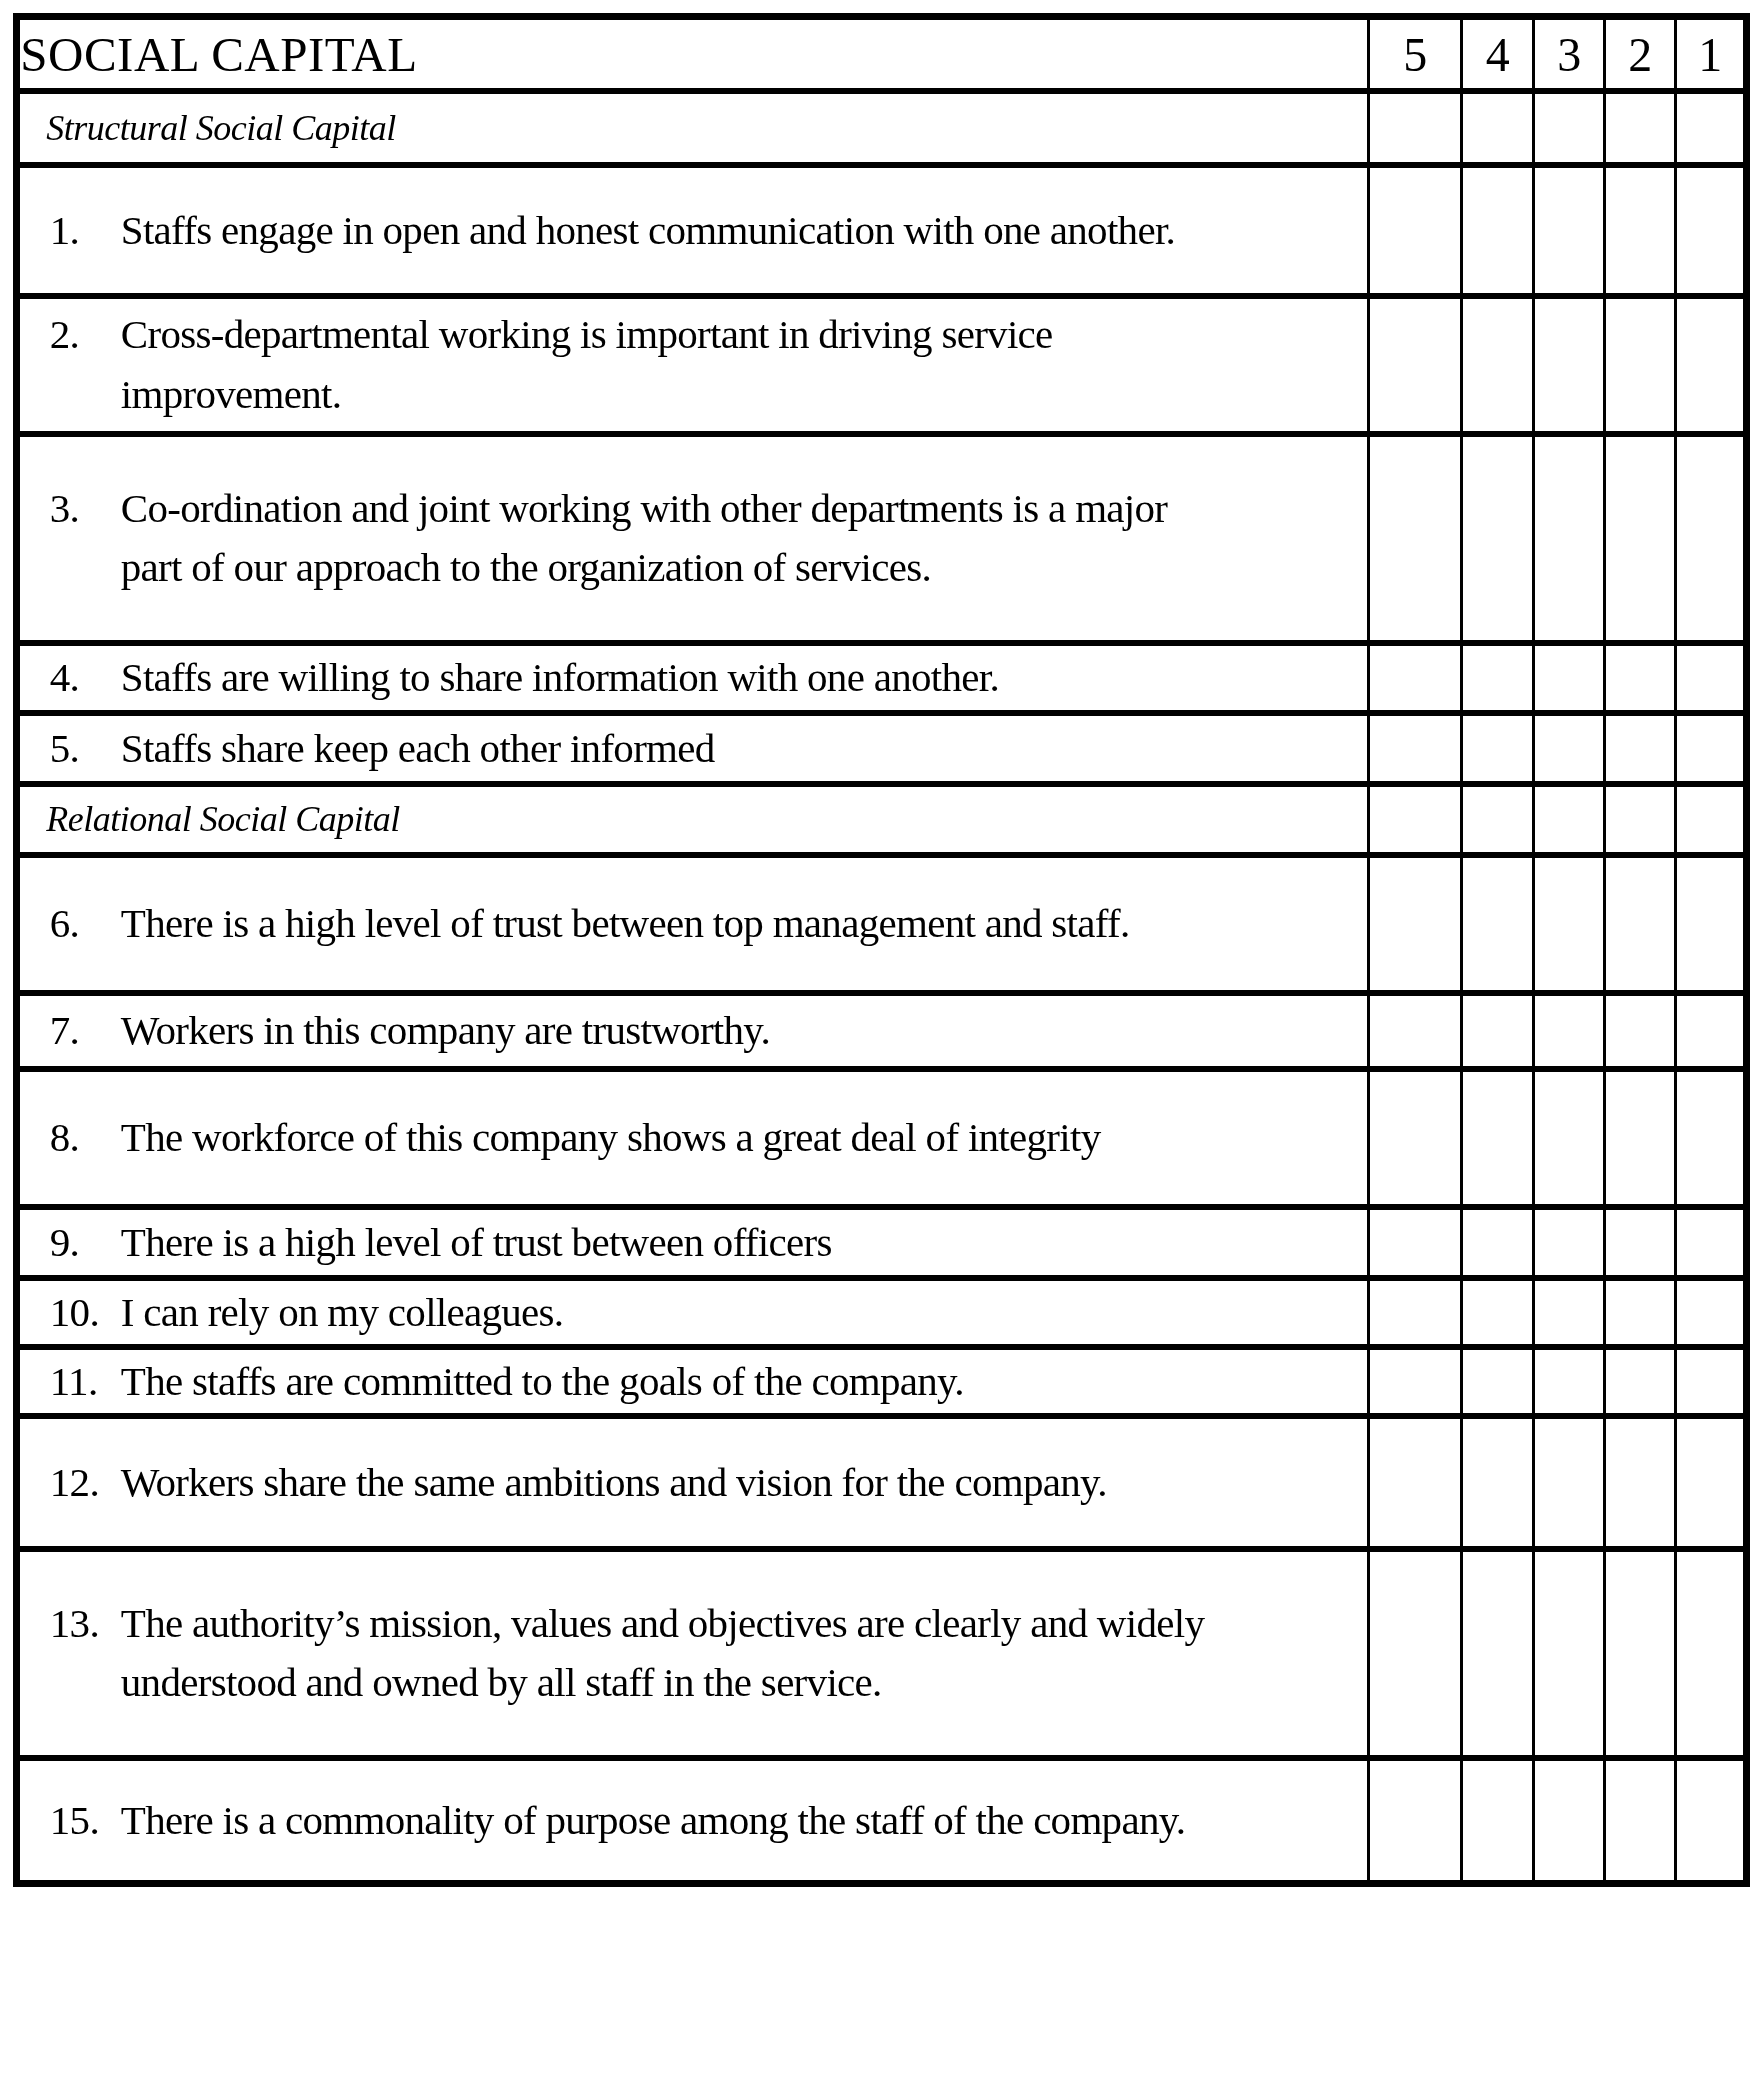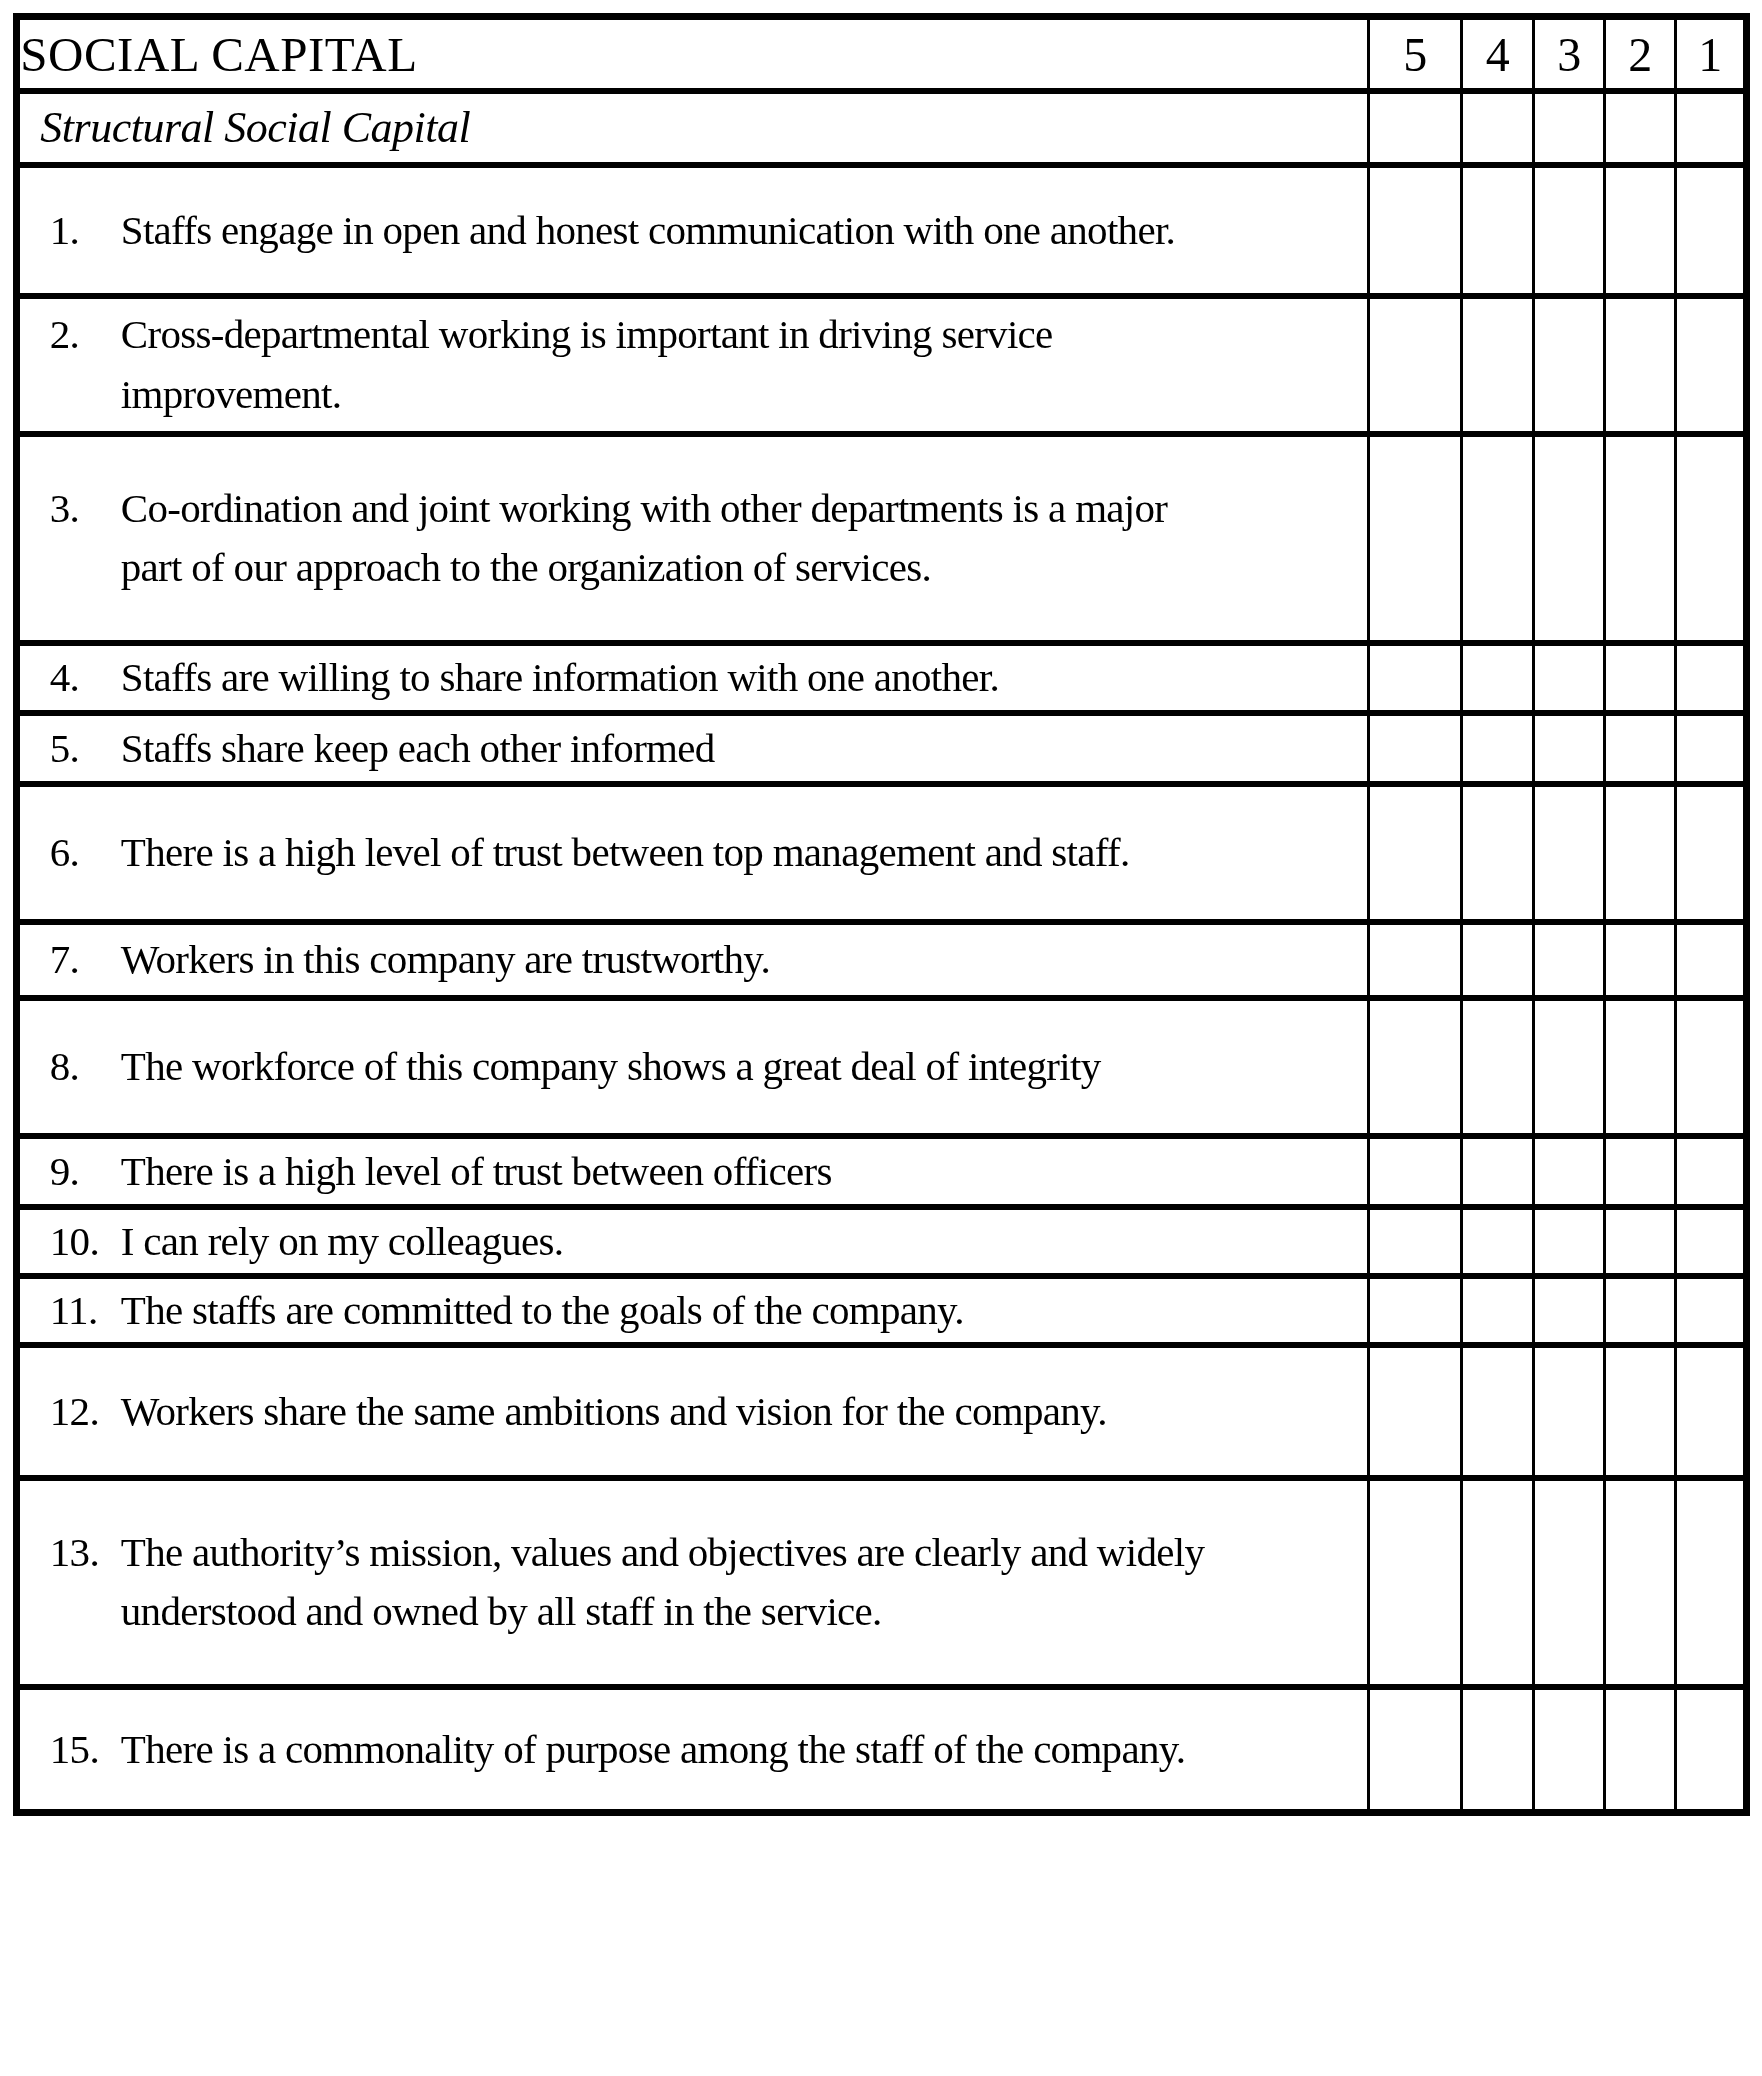--- a/index.html
+++ b/index.html
@@ -22,22 +22,22 @@
     border-top-width: 6.2px;
     border-bottom-width: 6.2px;
     vertical-align: middle;
     padding: 0;
     overflow: hidden;
   }
   .c-title { text-align: left; font-size: 49px; letter-spacing: 0.5px; }
   .c-scale { text-align: center; font-size: 48px; }
   .section {
     font-style: italic;
-    font-size: 44px;
-    padding-left: 20px;
+    font-size: 36px;
+    padding-left: 26px;
     letter-spacing: -0.5px;
   }
   .item {
     display: flex;
     align-items: flex-start;
     padding-left: 29.5px;
     padding-right: 12px;
     font-size: 41px;
     line-height: 1.45;
     letter-spacing: -0.7px;
@@ -145,20 +145,30 @@
       <span class="txt">Staffs share keep each other informed</span>
     </div>
           </td>
     <td></td>
     <td></td>
     <td></td>
     <td></td>
     <td></td>
   </tr>
 
+  <tr style="height:71px">
+    <td>
+            <div class="section">Relational Social Capital</div>
+          </td>
+    <td></td>
+    <td></td>
+    <td></td>
+    <td></td>
+    <td></td>
+  </tr>
 
   <tr style="height:138px">
     <td>
             <div class="item">
       <span class="num">6.</span>
       <span class="txt">There is a high level of trust between top management and staff.</span>
     </div>
           </td>
     <td></td>
     <td></td>

